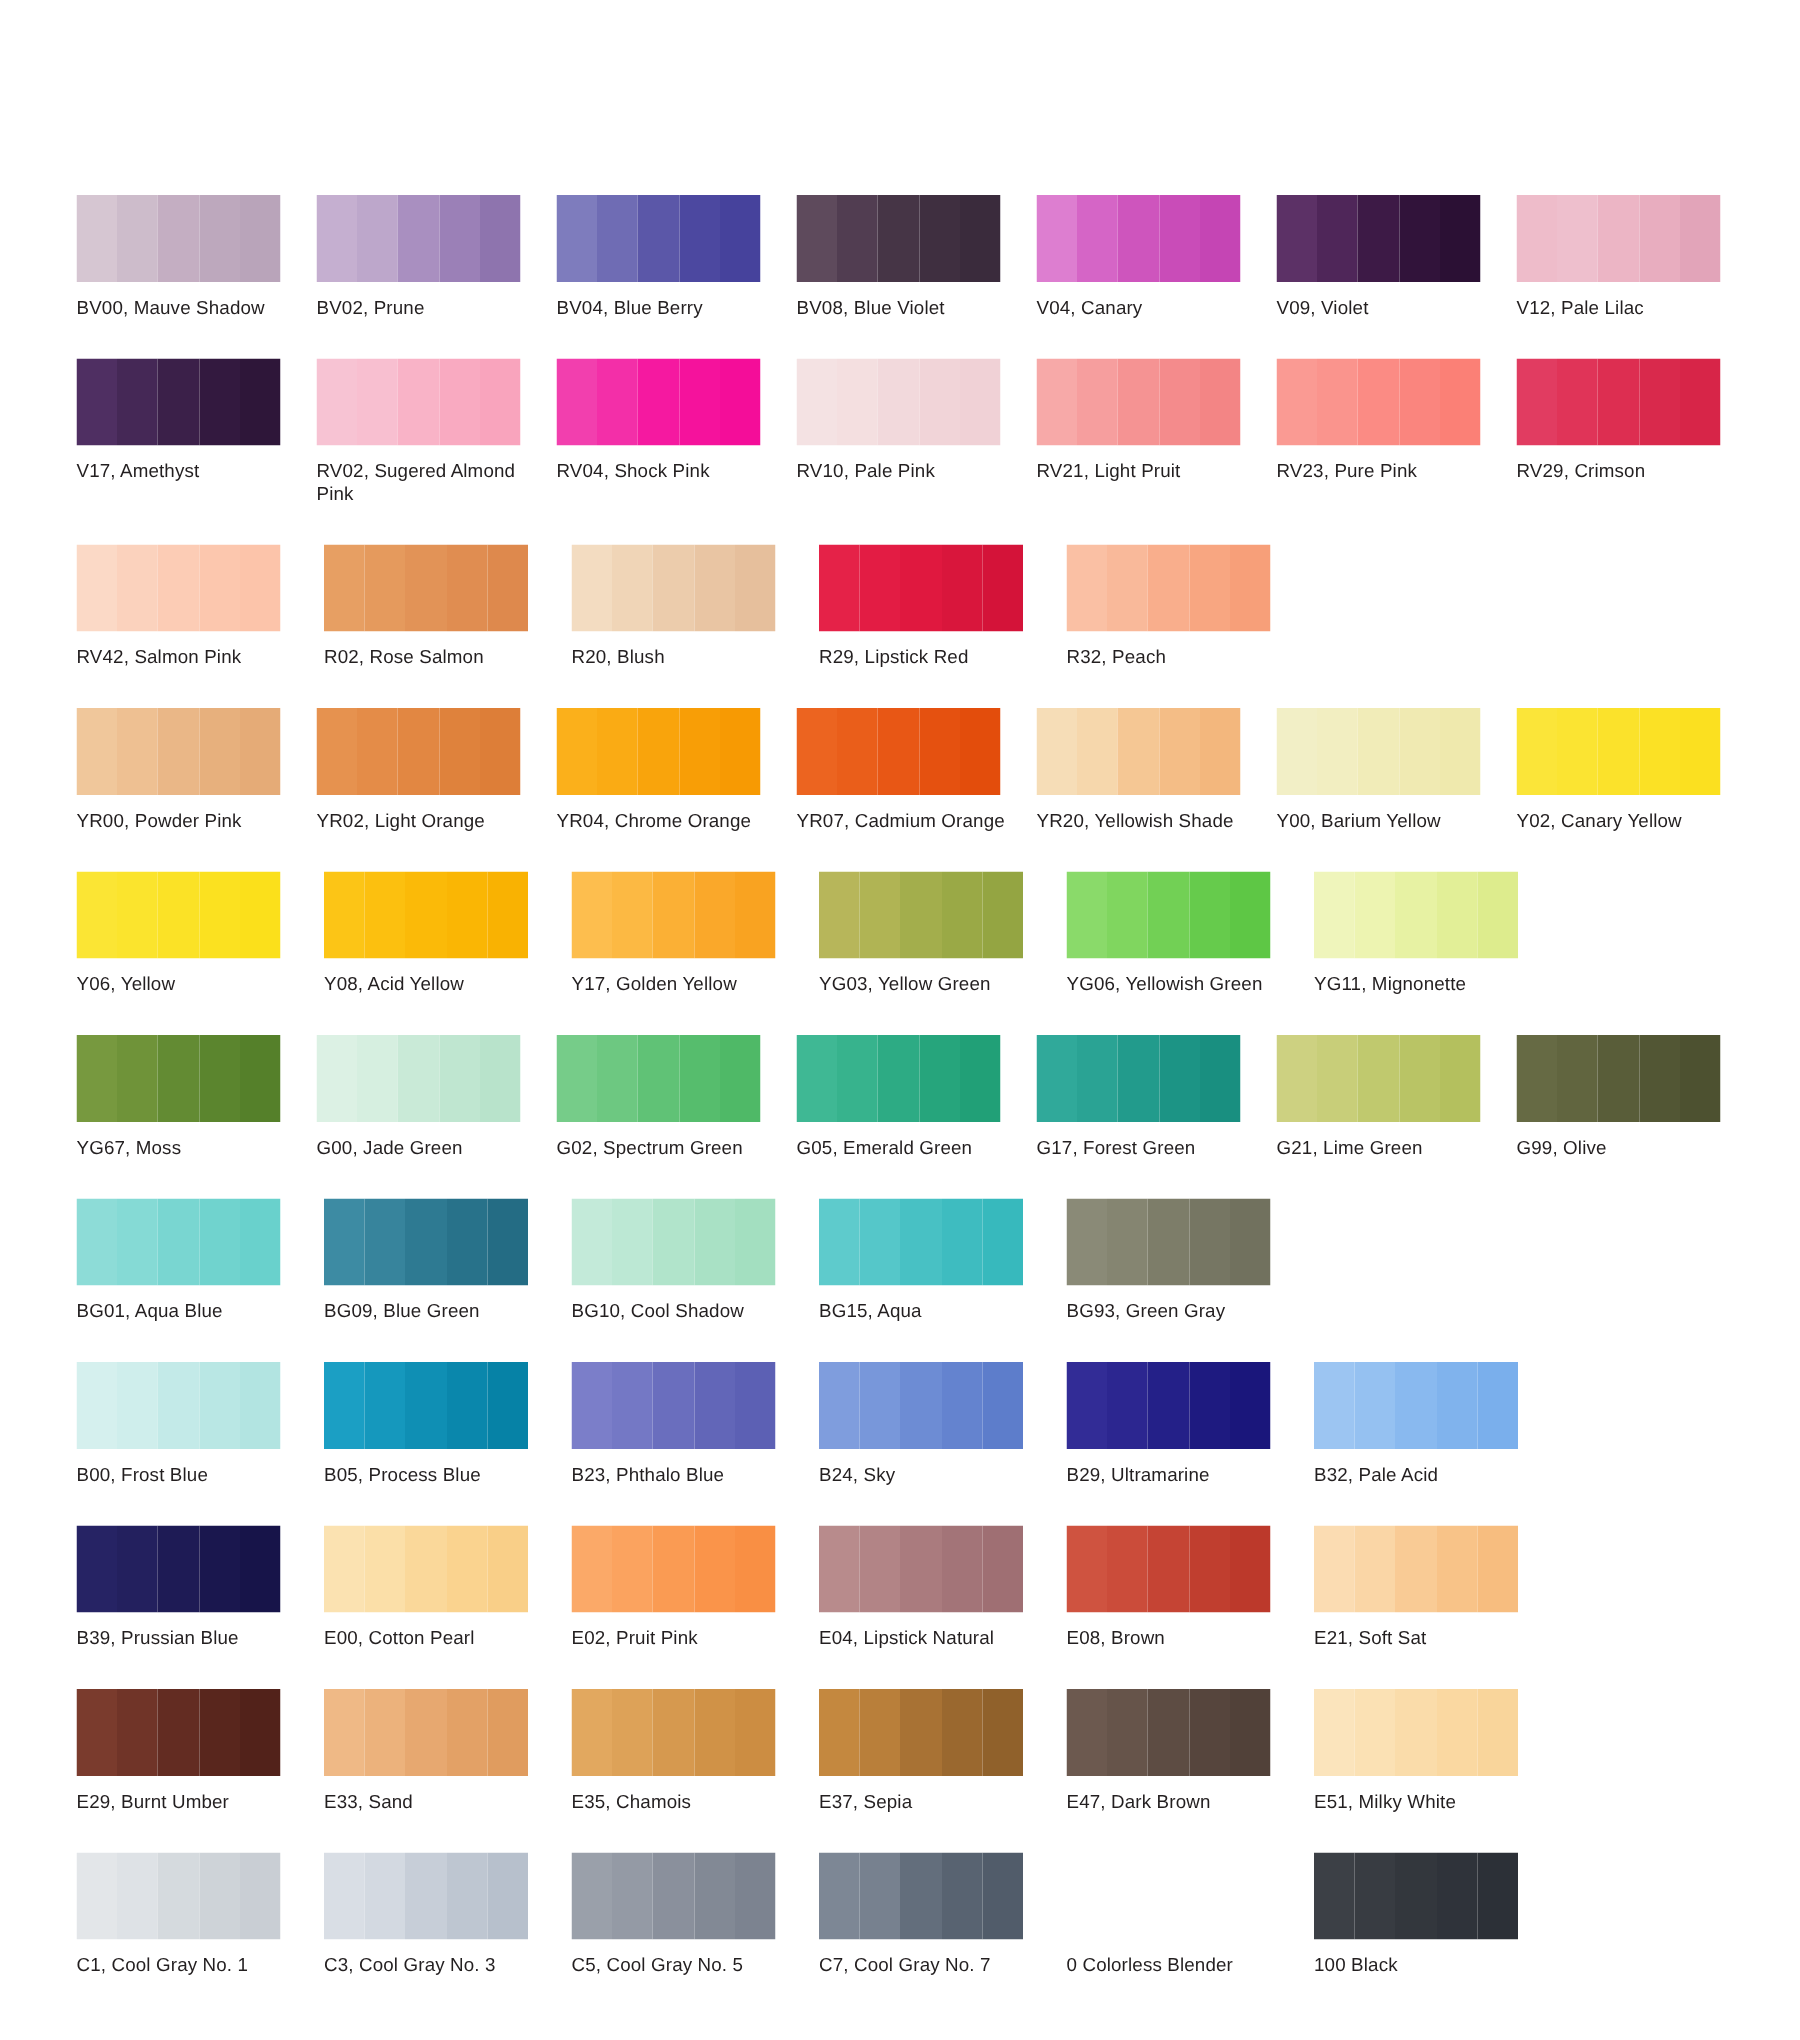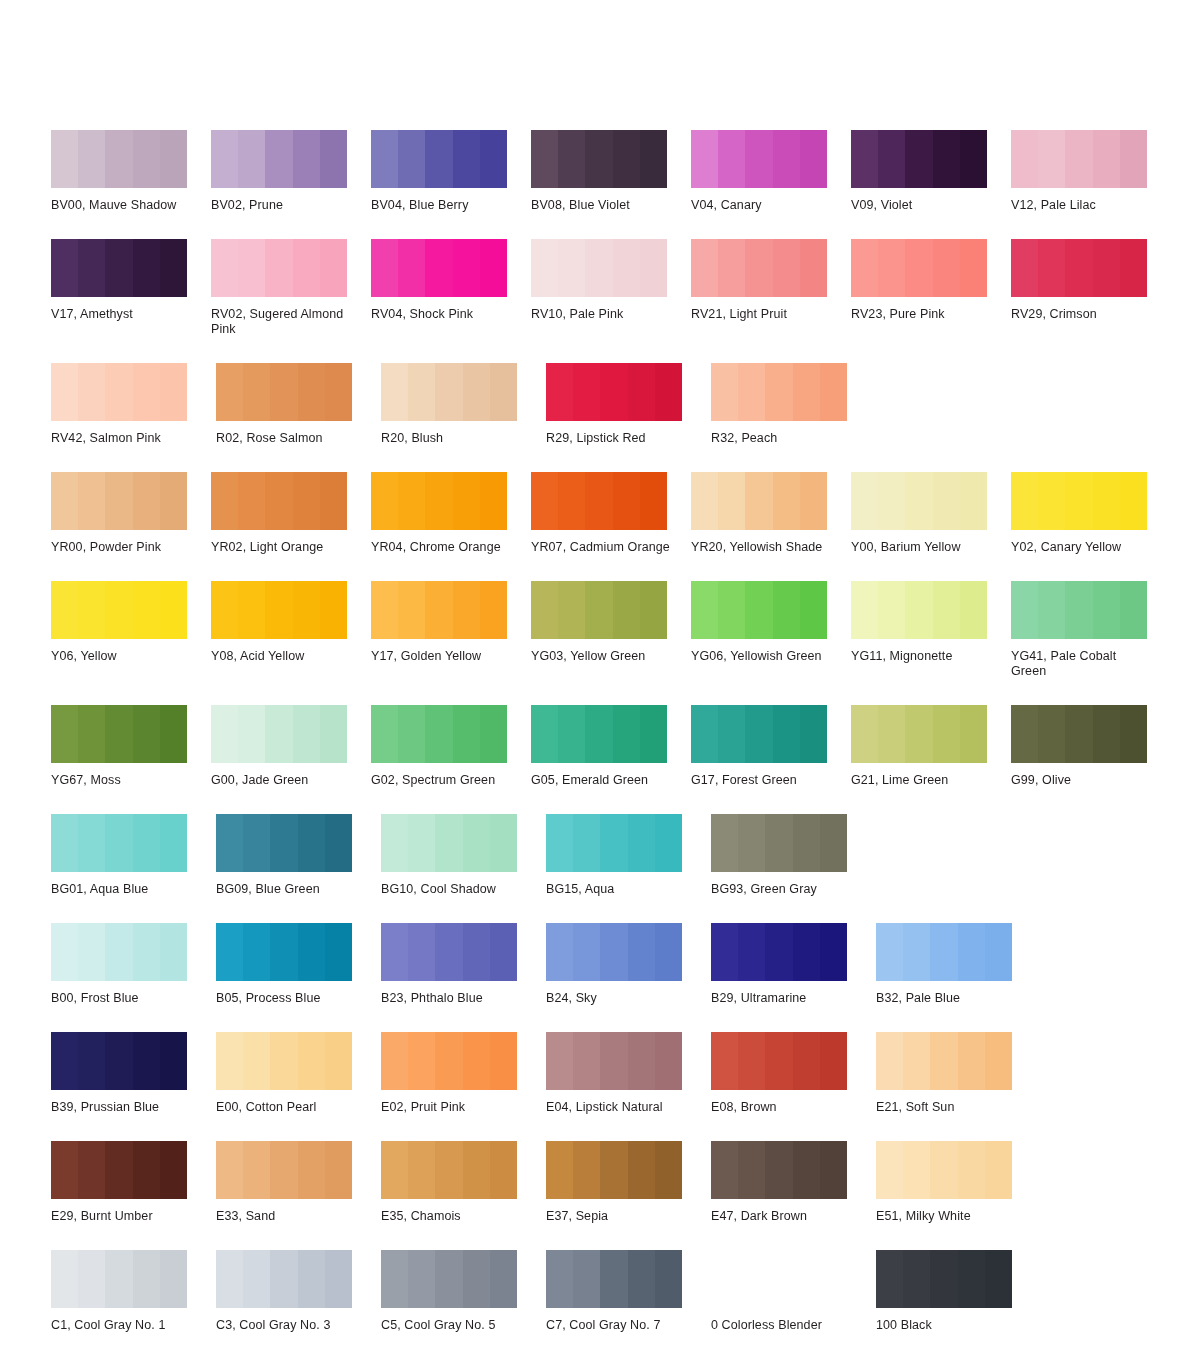--- a/index.html
+++ b/index.html
@@ -384,30 +384,20 @@
       <div class="cell">
         <div class="swatch">
           <div class="band" style="background: rgb(239, 245, 187);"></div>
           <div class="band" style="background: rgb(237, 244, 177);"></div>
           <div class="band" style="background: rgb(231, 242, 163);"></div>
           <div class="band" style="background: rgb(226, 239, 151);"></div>
           <div class="band" style="background: rgb(221, 236, 141);"></div>
         </div>
         <div class="label">YG11, Mignonette</div>
       </div>
-      <div class="cell">
-        <div class="swatch">
-          <div class="band" style="background: rgb(139, 214, 166);"></div>
-          <div class="band" style="background: rgb(133, 212, 159);"></div>
-          <div class="band" style="background: rgb(123, 207, 149);"></div>
-          <div class="band" style="background: rgb(115, 203, 140);"></div>
-          <div class="band" style="background: rgb(109, 200, 134);"></div>
-        </div>
-        <div class="label">YG41, Pale Cobalt Green</div>
-      </div>
     </div>
     <div class="row-spacer"></div>
     <div class="row">
       <div class="cell">
         <div class="swatch">
           <div class="band" style="background: rgb(119, 153, 63);"></div>
           <div class="band" style="background: rgb(111, 147, 57);"></div>
           <div class="band" style="background: rgb(99, 139, 51);"></div>
           <div class="band" style="background: rgb(91, 133, 46);"></div>
           <div class="band" style="background: rgb(85, 128, 42);"></div>
@@ -581,21 +571,21 @@
         <div class="label">B29, Ultramarine</div>
       </div>
       <div class="cell">
         <div class="swatch">
           <div class="band" style="background: rgb(156, 197, 242);"></div>
           <div class="band" style="background: rgb(149, 193, 241);"></div>
           <div class="band" style="background: rgb(137, 185, 239);"></div>
           <div class="band" style="background: rgb(128, 179, 237);"></div>
           <div class="band" style="background: rgb(122, 175, 236);"></div>
         </div>
-        <div class="label">B32, Pale Blue</div>
+        <div class="label">B32, Pale Acid</div>
       </div>
     </div>
     <div class="row-spacer"></div>
     <div class="row">
       <div class="cell">
         <div class="swatch">
           <div class="band" style="background: rgb(38, 35, 100);"></div>
           <div class="band" style="background: rgb(35, 32, 94);"></div>
           <div class="band" style="background: rgb(30, 27, 85);"></div>
           <div class="band" style="background: rgb(26, 23, 78);"></div>
@@ -644,21 +634,21 @@
         <div class="label">E08, Brown</div>
       </div>
       <div class="cell">
         <div class="swatch">
           <div class="band" style="background: rgb(251, 220, 178);"></div>
           <div class="band" style="background: rgb(250, 214, 166);"></div>
           <div class="band" style="background: rgb(249, 203, 149);"></div>
           <div class="band" style="background: rgb(248, 195, 136);"></div>
           <div class="band" style="background: rgb(247, 189, 127);"></div>
         </div>
-        <div class="label">E21, Soft Sun</div>
+        <div class="label">E21, Soft Sat</div>
       </div>
     </div>
     <div class="row-spacer"></div>
     <div class="row">
       <div class="cell">
         <div class="swatch">
           <div class="band" style="background: rgb(122, 59, 45);"></div>
           <div class="band" style="background: rgb(112, 52, 40);"></div>
           <div class="band" style="background: rgb(99, 44, 34);"></div>
           <div class="band" style="background: rgb(89, 38, 29);"></div>

